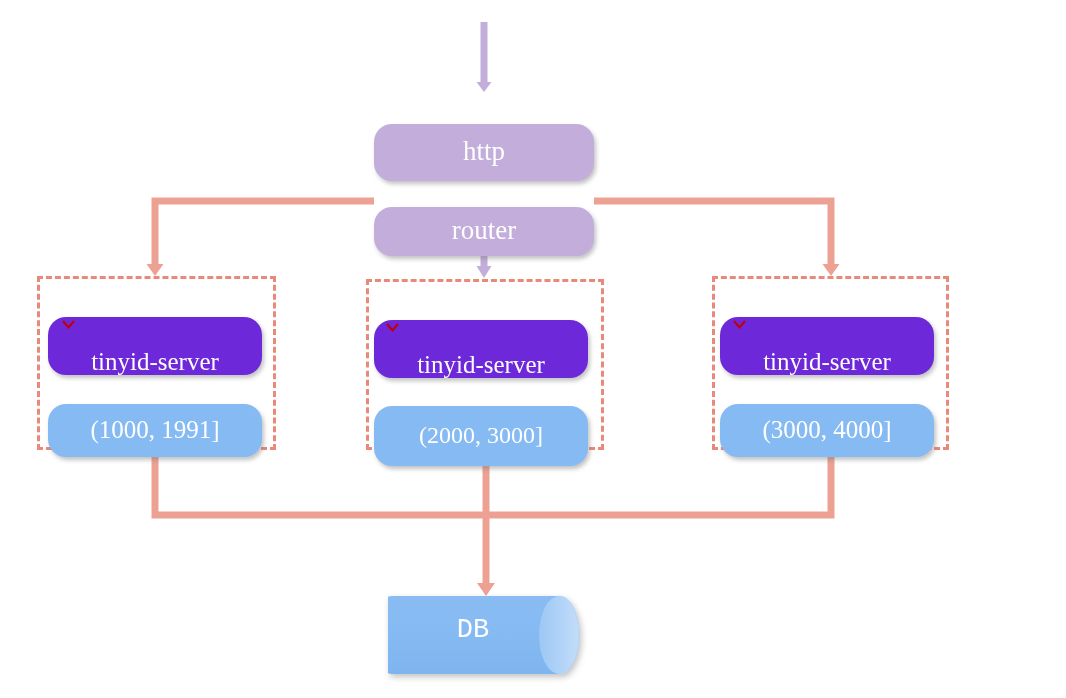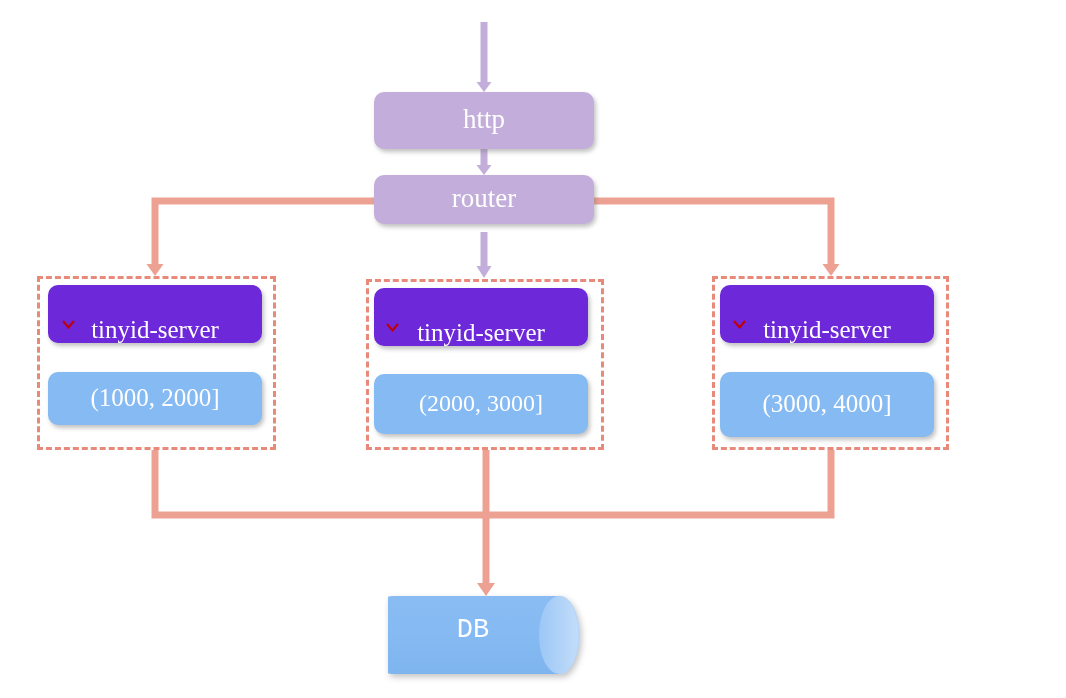--- a/index.html
+++ b/index.html
@@ -35,24 +35,25 @@
   
   .node {
     position: absolute;
     box-sizing: border-box;
     display: flex;
     align-items: center;
     justify-content: center;
     color: #ffffff;
     text-align: center;
     z-index: 3;
-    border-radius: 10px;
+    border-radius: 18px;
     box-shadow: 2px 3px 4px rgba(120,120,120,0.45);
     line-height: 1;
     white-space: nowrap;
+    margin-top: 32px;
   }
 
   .node.purple  { background: #c3aedb; }
   .node.salmon  { background: #6d28d9; align-items: flex-end; }
   .node.blue    { background: #86baf2; }
 
   .node-label {
     display: block;
     position: relative;
     top: -1px;
@@ -150,21 +151,21 @@
   <div class="group-frame" style="left:37px; top:276px; width:239px; height:174px;"></div>
 
   <div class="node salmon" style="left:48px; top:285px; width:214px; height:58px; font-size:25px;">
     <span class="node-label">tinyid-server</span>
   </div>
   <svg class="spell-mark" style="left:62px; top:320px;" viewBox="0 0 13 9">
     <path d="M1,1 L6.5,7.5 L12,1" fill="none" stroke="#c00000" stroke-width="2"></path>
   </svg>
 
   <div class="node blue" style="left:48px; top:372px; width:214px; height:53px; font-size:25px;">
-    <span class="node-label">(1000, 2000]</span>
+    <span class="node-label">(1000, 1991]</span>
   </div>
 
   <div class="group-frame" style="left:366px; top:279px; width:238px; height:171px;"></div>
 
   <div class="node salmon" style="left:374px; top:288px; width:214px; height:58px; font-size:25px;">
     <span class="node-label">tinyid-server</span>
   </div>
   <svg class="spell-mark" style="left:386px; top:323px;" viewBox="0 0 13 9">
     <path d="M1,1 L6.5,7.5 L12,1" fill="none" stroke="#c00000" stroke-width="2"></path>
   </svg>
@@ -175,21 +176,21 @@
 
   <div class="group-frame" style="left:712px; top:276px; width:237px; height:174px;"></div>
 
   <div class="node salmon" style="left:720px; top:285px; width:214px; height:58px; font-size:25px;">
     <span class="node-label">tinyid-server</span>
   </div>
   <svg class="spell-mark" style="left:733px; top:320px;" viewBox="0 0 13 9">
     <path d="M1,1 L6.5,7.5 L12,1" fill="none" stroke="#c00000" stroke-width="2"></path>
   </svg>
 
-  <div class="node blue" style="left:720px; top:372px; width:214px; height:65px; font-size:25px;">
+  <div class="node blue" style="left:720px; top:372px; width:214px; height:53px; font-size:25px;">
     <span class="node-label">(3000, 4000]</span>
   </div>
 
   <svg class="cylinder" style="left:388px; top:592px; width:192px; height:86px;" viewBox="0 0 192 86">
     <defs>
       <linearGradient id="cylBody" x1="0" y1="0" x2="0" y2="1">
         <stop offset="0%" stop-color="#8abcf3"></stop>
         <stop offset="45%" stop-color="#85baf2"></stop>
         <stop offset="100%" stop-color="#7fb5ef"></stop>
       </linearGradient>

